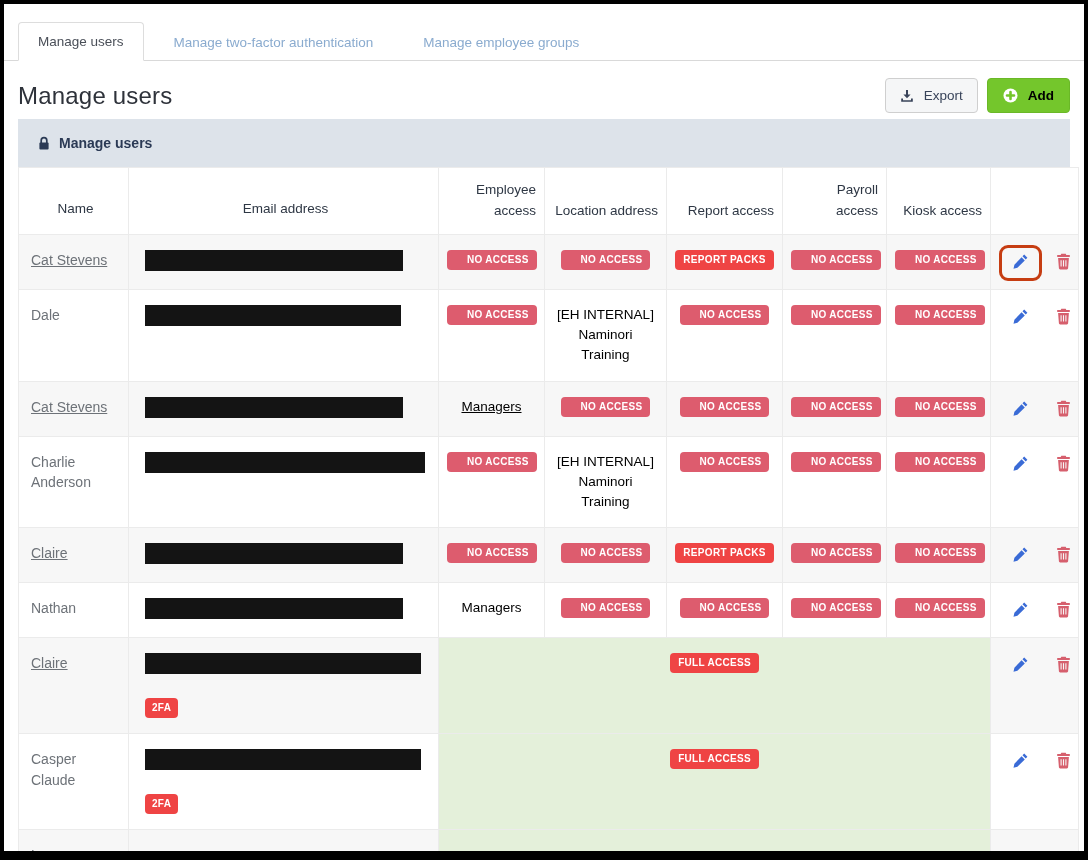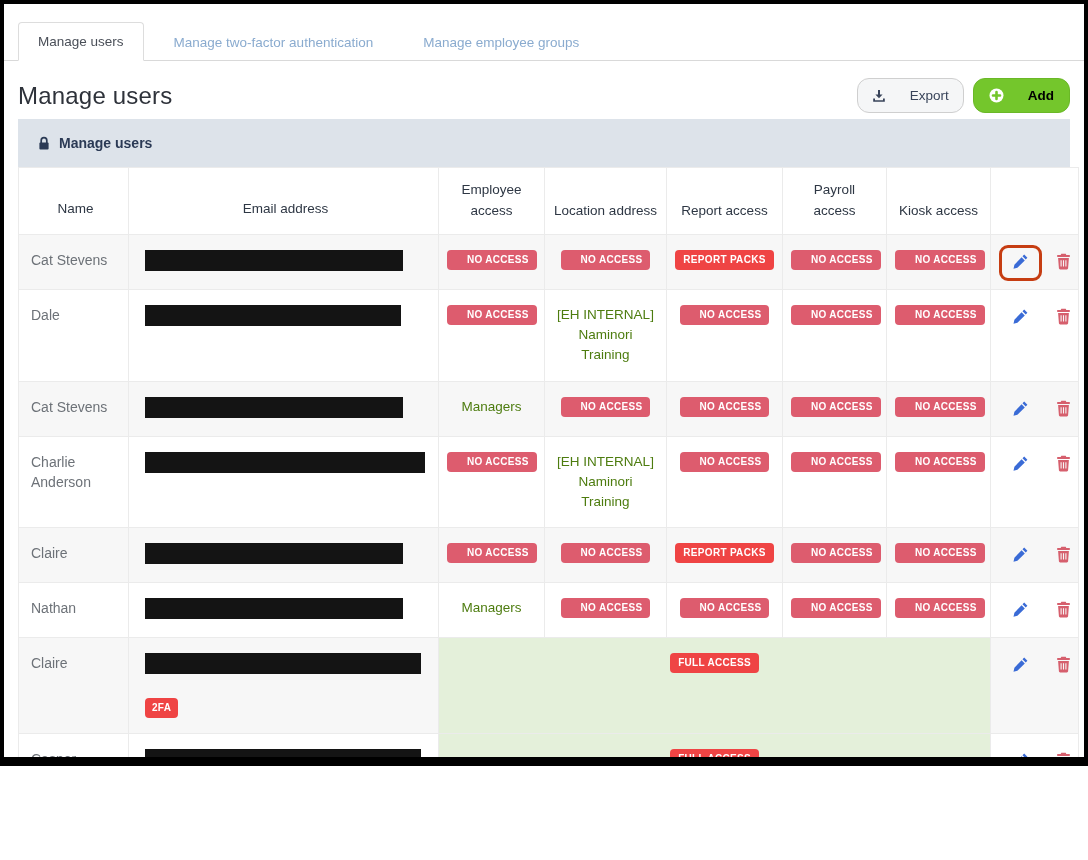--- a/index.html
+++ b/index.html
@@ -1,67 +1,67 @@
 <!DOCTYPE html>
 <html><head>
 <meta charset="utf-8">
 <style>
   * { box-sizing: border-box; }
   body { margin: 0; font-family: "Liberation Sans", sans-serif; background: #fff; }
   .frame {
-    width: 1088px; height: 766px;
+    width: 1088px; height: 860px;
     border: 4px solid #000; border-bottom-width: 9px;
     background: #fff; overflow: hidden; position: relative;
   }
   .content { padding: 0 14px; }
 
   
   .tabbar { display: flex; align-items: flex-end; border-bottom: 1px solid #d9d9d9; padding: 18px 14px 0 14px; }
   .tab {
     padding: 11px 19px; font-size: 13.5px; color: #8aabcf; background: transparent;
     border: 1px solid transparent; border-bottom: none; cursor: pointer;
     margin-bottom: -1px; border-radius: 4px 4px 0 0; font-family: inherit;
   }
   .tab + .tab { margin-left: 10px; }
   .tab.active { background: #fff; border: 1px solid #ddd; border-bottom: 1px solid #fff; color: #4a4f58; }
 
   
   .title-row { display: flex; justify-content: space-between; align-items: center; padding: 17px 0 6px 0; }
   .page-title { font-size: 24px; font-weight: 500; color: #2e323a; letter-spacing: .2px; }
   .title-buttons { display: flex; gap: 9px; }
-  .btn { display: inline-flex; align-items: center; gap: 24px; font-size: 13.5px; border-radius: 12px; cursor: pointer; font-family: inherit; }
+  .btn { display: inline-flex; align-items: center; gap: 10px; font-size: 13.5px; border-radius: 4px; cursor: pointer; font-family: inherit; }
   .btn-export { background: #f5f6f7; border: 1px solid #cfcfcf; color: #39445a; padding: 9px 14px; font-weight: 500; }
   .btn-add { background: #74c62c; border: 1px solid #6ab827; color: #000000; padding: 9px 15px; font-weight: 700; }
 
   .intro { font-size: 12px; color: #4b4b4b; margin: 24px 0 13px 0; }
 
   
   .panel-header {
     background: #dde3ea; height: 48px; display: flex; align-items: center; gap: 9px;
     padding: 0 20px; font-size: 14px; font-weight: 700; color: #2b3a55;
   }
 
   
   table { width: 1060px; border-collapse: collapse; table-layout: fixed; }
   col.c-name { width: 110px; } col.c-email { width: 310px; }
   col.c-emp { width: 106px; } col.c-loc { width: 122px; }
   col.c-rep { width: 116px; } col.c-pay { width: 104px; }
   col.c-kiosk { width: 104px; } col.c-actions { width: 88px; }
   th, td { border: 1px solid #ebebeb; vertical-align: top; }
   th {
     background: #fff; font-size: 13.5px; font-weight: 500; color: #2e3744;
-    padding: 12px 8px; height: 58px; text-align: center; vertical-align: bottom; line-height: 1.55;
+    padding: 12px 8px; height: 58px; text-align: right; vertical-align: bottom; line-height: 1.55;
   }
   th.left { text-align: center; padding-left: 12px; padding-bottom: 14px; }
-  tr.striped td { background: #f7f7f7; }
+  tr.striped td { background: #f7f7f7; text-decoration: underline; }
   td { background: #fff; padding: 15px 8px; font-size: 14px; }
   td.name-cell { color: #6d7278; padding-left: 12px; line-height: 1.45; }
   td.email-cell { padding-left: 16px; }
   td.access-cell { text-align: center; }
-  .cell-text { color: #4d7c0f; font-size: 13.5px; line-height: 1.5; text-align: center; }
+  .cell-text { color: #000000; font-size: 13.5px; line-height: 1.5; text-align: center; }
   td.full-cell { text-align: center; }
   tr td.full-cell { background: #e4f0da !important; }
   .redact-bar { height: 21px; background: #141414; }
   .badge {
     display: inline-block; color: #fff; font-size: 10px; font-weight: 700;
     padding: 5px 8px; border-radius: 4px; letter-spacing: .3px; line-height: 1; white-space: nowrap;
   }
   .badge-red { background: #dd5c6e; padding-left: 20px; }
   .badge-green { background: #ef4444; }
   .badge-2fa { margin-top: 24px; padding: 5px 7px; }

